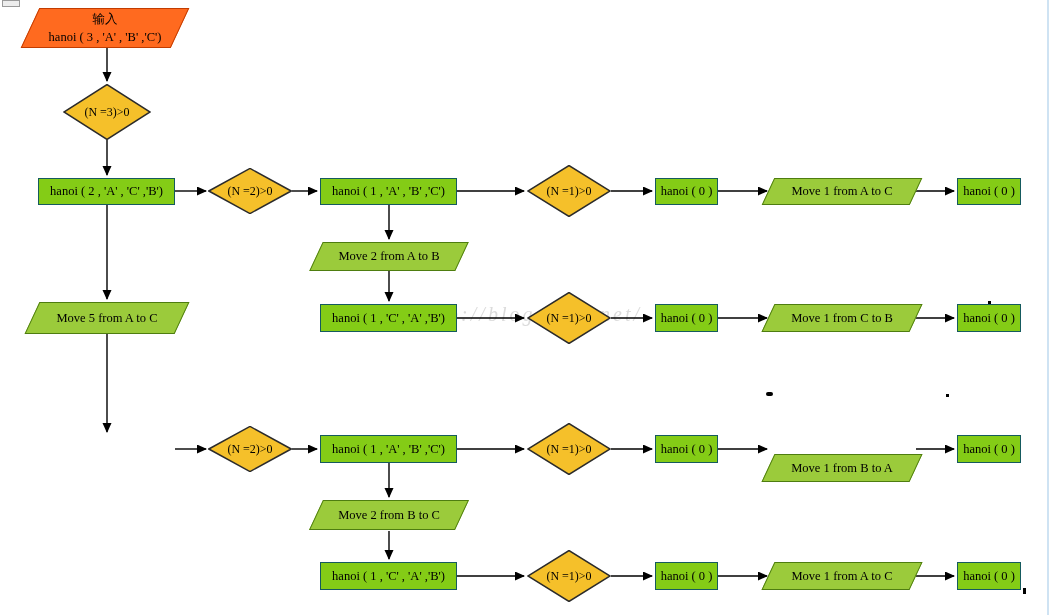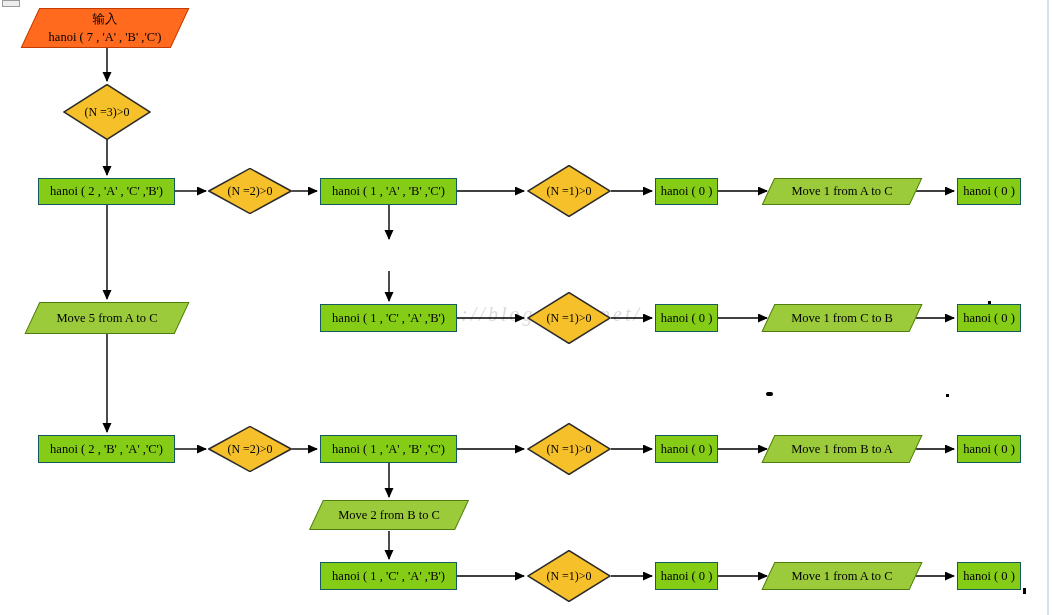--- a/index.html
+++ b/index.html
@@ -69,21 +69,21 @@
       <line x1="718" y1="576" x2="767" y2="576" marker-end="url(#ah)"></line>
       <line x1="916" y1="576" x2="954" y2="576" marker-end="url(#ah)"></line>
     </g>
   </svg>
 
   <div class="watermark">http://blog.csdn.net/</div>
 
   <div class="node para orange" style="left:30px;top:8px;width:150px;height:40px;">
     <div class="label">
       <div>输入</div>
-      <div>hanoi ( 7 , 'A' , 'B' ,'C')</div>
+      <div>hanoi ( 3 , 'A' , 'B' ,'C')</div>
     </div>
   </div>
 
   <div class="node diamond" style="left:63px;top:84px;width:88px;height:56px;">
     <svg viewBox="0 0 100 100" preserveAspectRatio="none">
       <polygon points="50,1 99,50 50,99 1,50" fill="#F5C02A" stroke="#2b2b2b" stroke-width="1.5" vector-effect="non-scaling-stroke"></polygon>
     </svg>
     <div class="label">(N =3)&gt;0</div>
   </div>
 
@@ -108,20 +108,23 @@
   <div class="node rect" style="left:655px;top:178px;width:63px;height:27px;">
     <div class="label">hanoi ( 0 )</div>
   </div>
   <div class="node para green" style="left:768px;top:178px;width:148px;height:27px;">
     <div class="label">Move 1 from A to C</div>
   </div>
   <div class="node rect" style="left:957px;top:178px;width:64px;height:27px;">
     <div class="label">hanoi ( 0 )</div>
   </div>
 
+  <div class="node para green" style="left:316px;top:242px;width:146px;height:29px;">
+    <div class="label">Move 2 from A to B</div>
+  </div>
   <div class="node rect" style="left:320px;top:304px;width:137px;height:28px;">
     <div class="label">hanoi ( 1 , 'C' , 'A' ,'B')</div>
   </div>
   <div class="node diamond" style="left:527px;top:292px;width:84px;height:52px;">
     <svg viewBox="0 0 100 100" preserveAspectRatio="none">
       <polygon points="50,1 99,50 50,99 1,50" fill="#F5C02A" stroke="#2b2b2b" stroke-width="1.5" vector-effect="non-scaling-stroke"></polygon>
     </svg>
     <div class="label">(N =1)&gt;0</div>
   </div>
   <div class="node rect" style="left:655px;top:304px;width:63px;height:28px;">
@@ -131,42 +134,39 @@
     <div class="label">Move 1 from C to B</div>
   </div>
   <div class="node rect" style="left:957px;top:304px;width:64px;height:28px;">
     <div class="label">hanoi ( 0 )</div>
   </div>
 
   <div class="node para green" style="left:32px;top:302px;width:150px;height:32px;">
     <div class="label">Move 5 from A to C</div>
   </div>
 
-  <div class="node rect" style="left:38px;top:435px;width:137px;height:28px;">
-    <div class="label">hanoi ( 2 , 'B' , 'A' ,'C')</div>
-  </div>
   <div class="node diamond" style="left:208px;top:426px;width:84px;height:46px;">
     <svg viewBox="0 0 100 100" preserveAspectRatio="none">
       <polygon points="50,1 99,50 50,99 1,50" fill="#F5C02A" stroke="#2b2b2b" stroke-width="1.5" vector-effect="non-scaling-stroke"></polygon>
     </svg>
     <div class="label">(N =2)&gt;0</div>
   </div>
   <div class="node rect" style="left:320px;top:435px;width:137px;height:28px;">
     <div class="label">hanoi ( 1 , 'A' , 'B' ,'C')</div>
   </div>
   <div class="node diamond" style="left:527px;top:423px;width:84px;height:52px;">
     <svg viewBox="0 0 100 100" preserveAspectRatio="none">
       <polygon points="50,1 99,50 50,99 1,50" fill="#F5C02A" stroke="#2b2b2b" stroke-width="1.5" vector-effect="non-scaling-stroke"></polygon>
     </svg>
     <div class="label">(N =1)&gt;0</div>
   </div>
   <div class="node rect" style="left:655px;top:435px;width:63px;height:28px;">
     <div class="label">hanoi ( 0 )</div>
   </div>
-  <div class="node para green" style="left:768px;top:435px;width:148px;height:28px;">
+  <div class="node para green" style="left:768px;top:454px;width:148px;height:28px;">
     <div class="label">Move 1 from B to A</div>
   </div>
   <div class="node rect" style="left:957px;top:435px;width:64px;height:28px;">
     <div class="label">hanoi ( 0 )</div>
   </div>
 
   <div class="node para green" style="left:316px;top:500px;width:146px;height:30px;">
     <div class="label">Move 2 from B to C</div>
   </div>
   <div class="node rect" style="left:320px;top:562px;width:137px;height:28px;">

